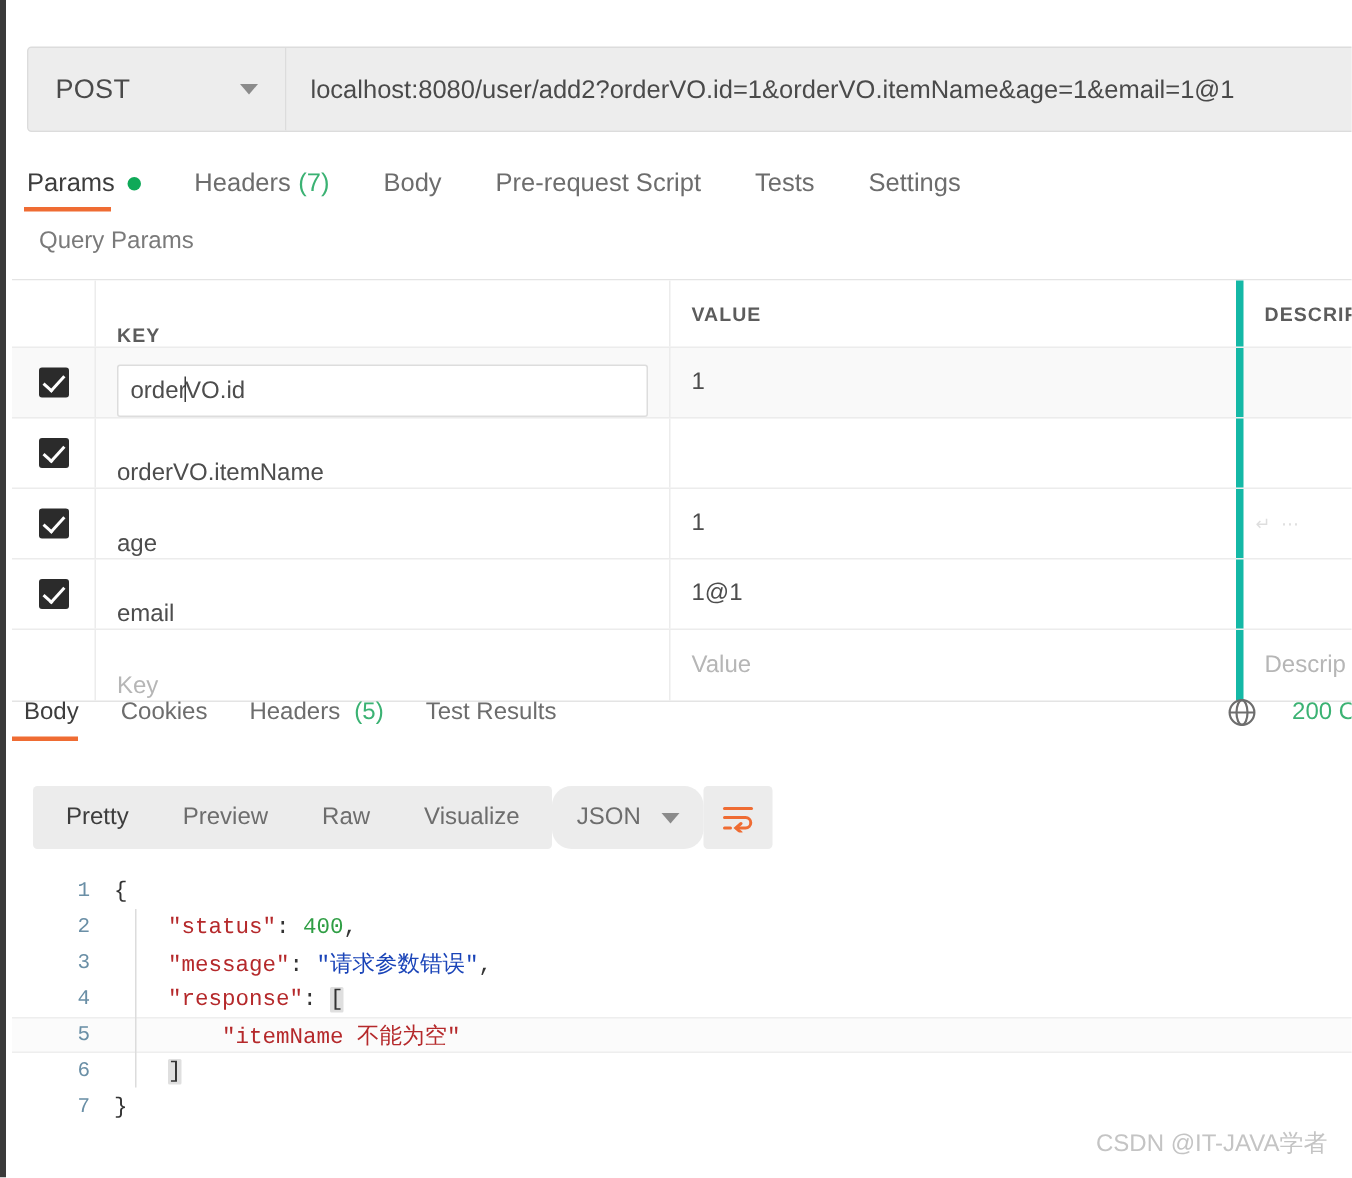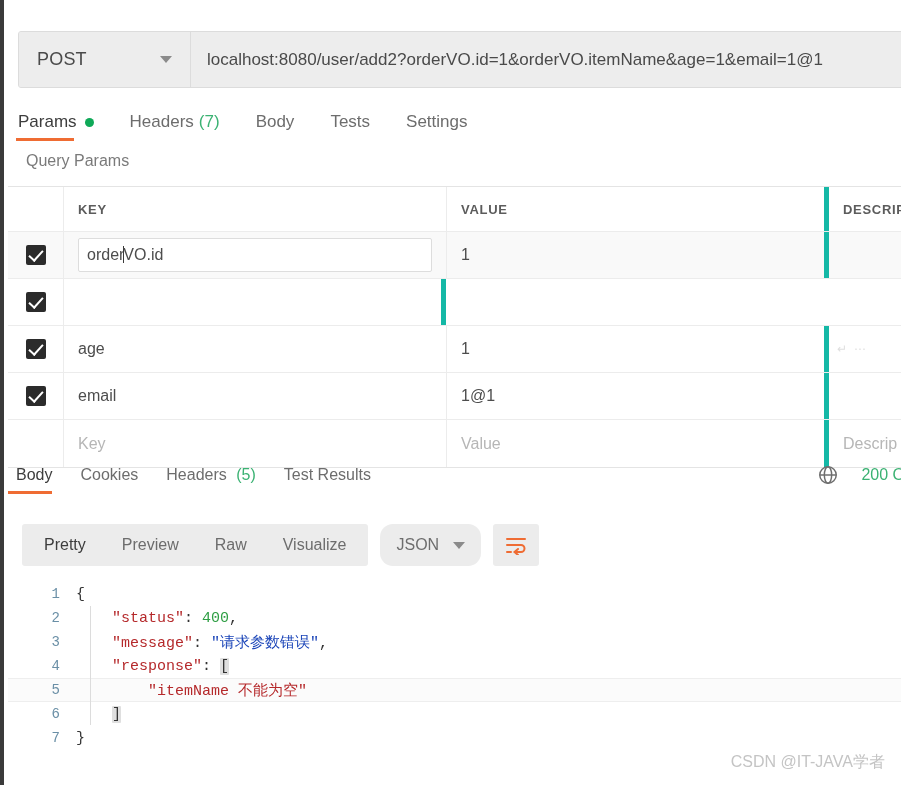--- a/index.html
+++ b/index.html
@@ -139,21 +139,21 @@
     display: flex;
     align-items: center;
     justify-content: center;
     flex: 0 0 56px;
   }
   .c-key {
     width: 383px;
     flex: 0 0 383px;
     border-right: 1px solid #ececec;
     display: flex;
-    align-items: center;
+    align-items: flex-end;
     padding: 0 14px;
   }
   .c-value {
     width: 382px;
     flex: 0 0 382px;
     border-right: 5px solid #14b8a6;
     display: flex;
     align-items: center;
     padding: 0 14px;
   }
@@ -264,21 +264,21 @@
     color: #3bb273;
     white-space: nowrap;
   }
 
   
   .fmt-toolbar {
     position: absolute;
     left: 18px; top: 524px;
     display: flex;
     align-items: center;
-    gap: 12px;
+    gap: 0;
   }
   .fmt-group {
     display: flex;
     align-items: center;
     background: #ececec;
     border-radius: 3px;
     height: 42px;
     padding: 0 4px;
   }
   .fmt-btn {
@@ -396,20 +396,23 @@
       <span class="tab-dot"></span>
     </div>
     <div class="req-tab">
       <span>Headers</span>
       <span class="tab-count">(7)</span>
     </div>
     <div class="req-tab">
       <span>Body</span>
     </div>
     <div class="req-tab">
+      <span>Pre-request Script</span>
+    </div>
+    <div class="req-tab">
       <span>Tests</span>
     </div>
     <div class="req-tab">
       <span>Settings</span>
     </div>
   </div>
 
   <div class="query-params-label">Query Params</div>
 
   <div class="params-table">
@@ -438,20 +441,23 @@
         <span class="cell-text">1</span>
       </div>
       <div class="c-desc">
         <span class="cell-text"></span>
       </div>
     </div>
 
     <div class="p-row">
       <div class="c-check">
         <div class="chk"></div>
+      </div>
+      <div class="c-key">
+        <span class="cell-text">orderVO.itemName</span>
       </div>
       <div class="c-value">
         <span class="cell-text"></span>
       </div>
       <div class="c-desc">
         <span class="cell-text"></span>
       </div>
     </div>
 
     <div class="p-row">

